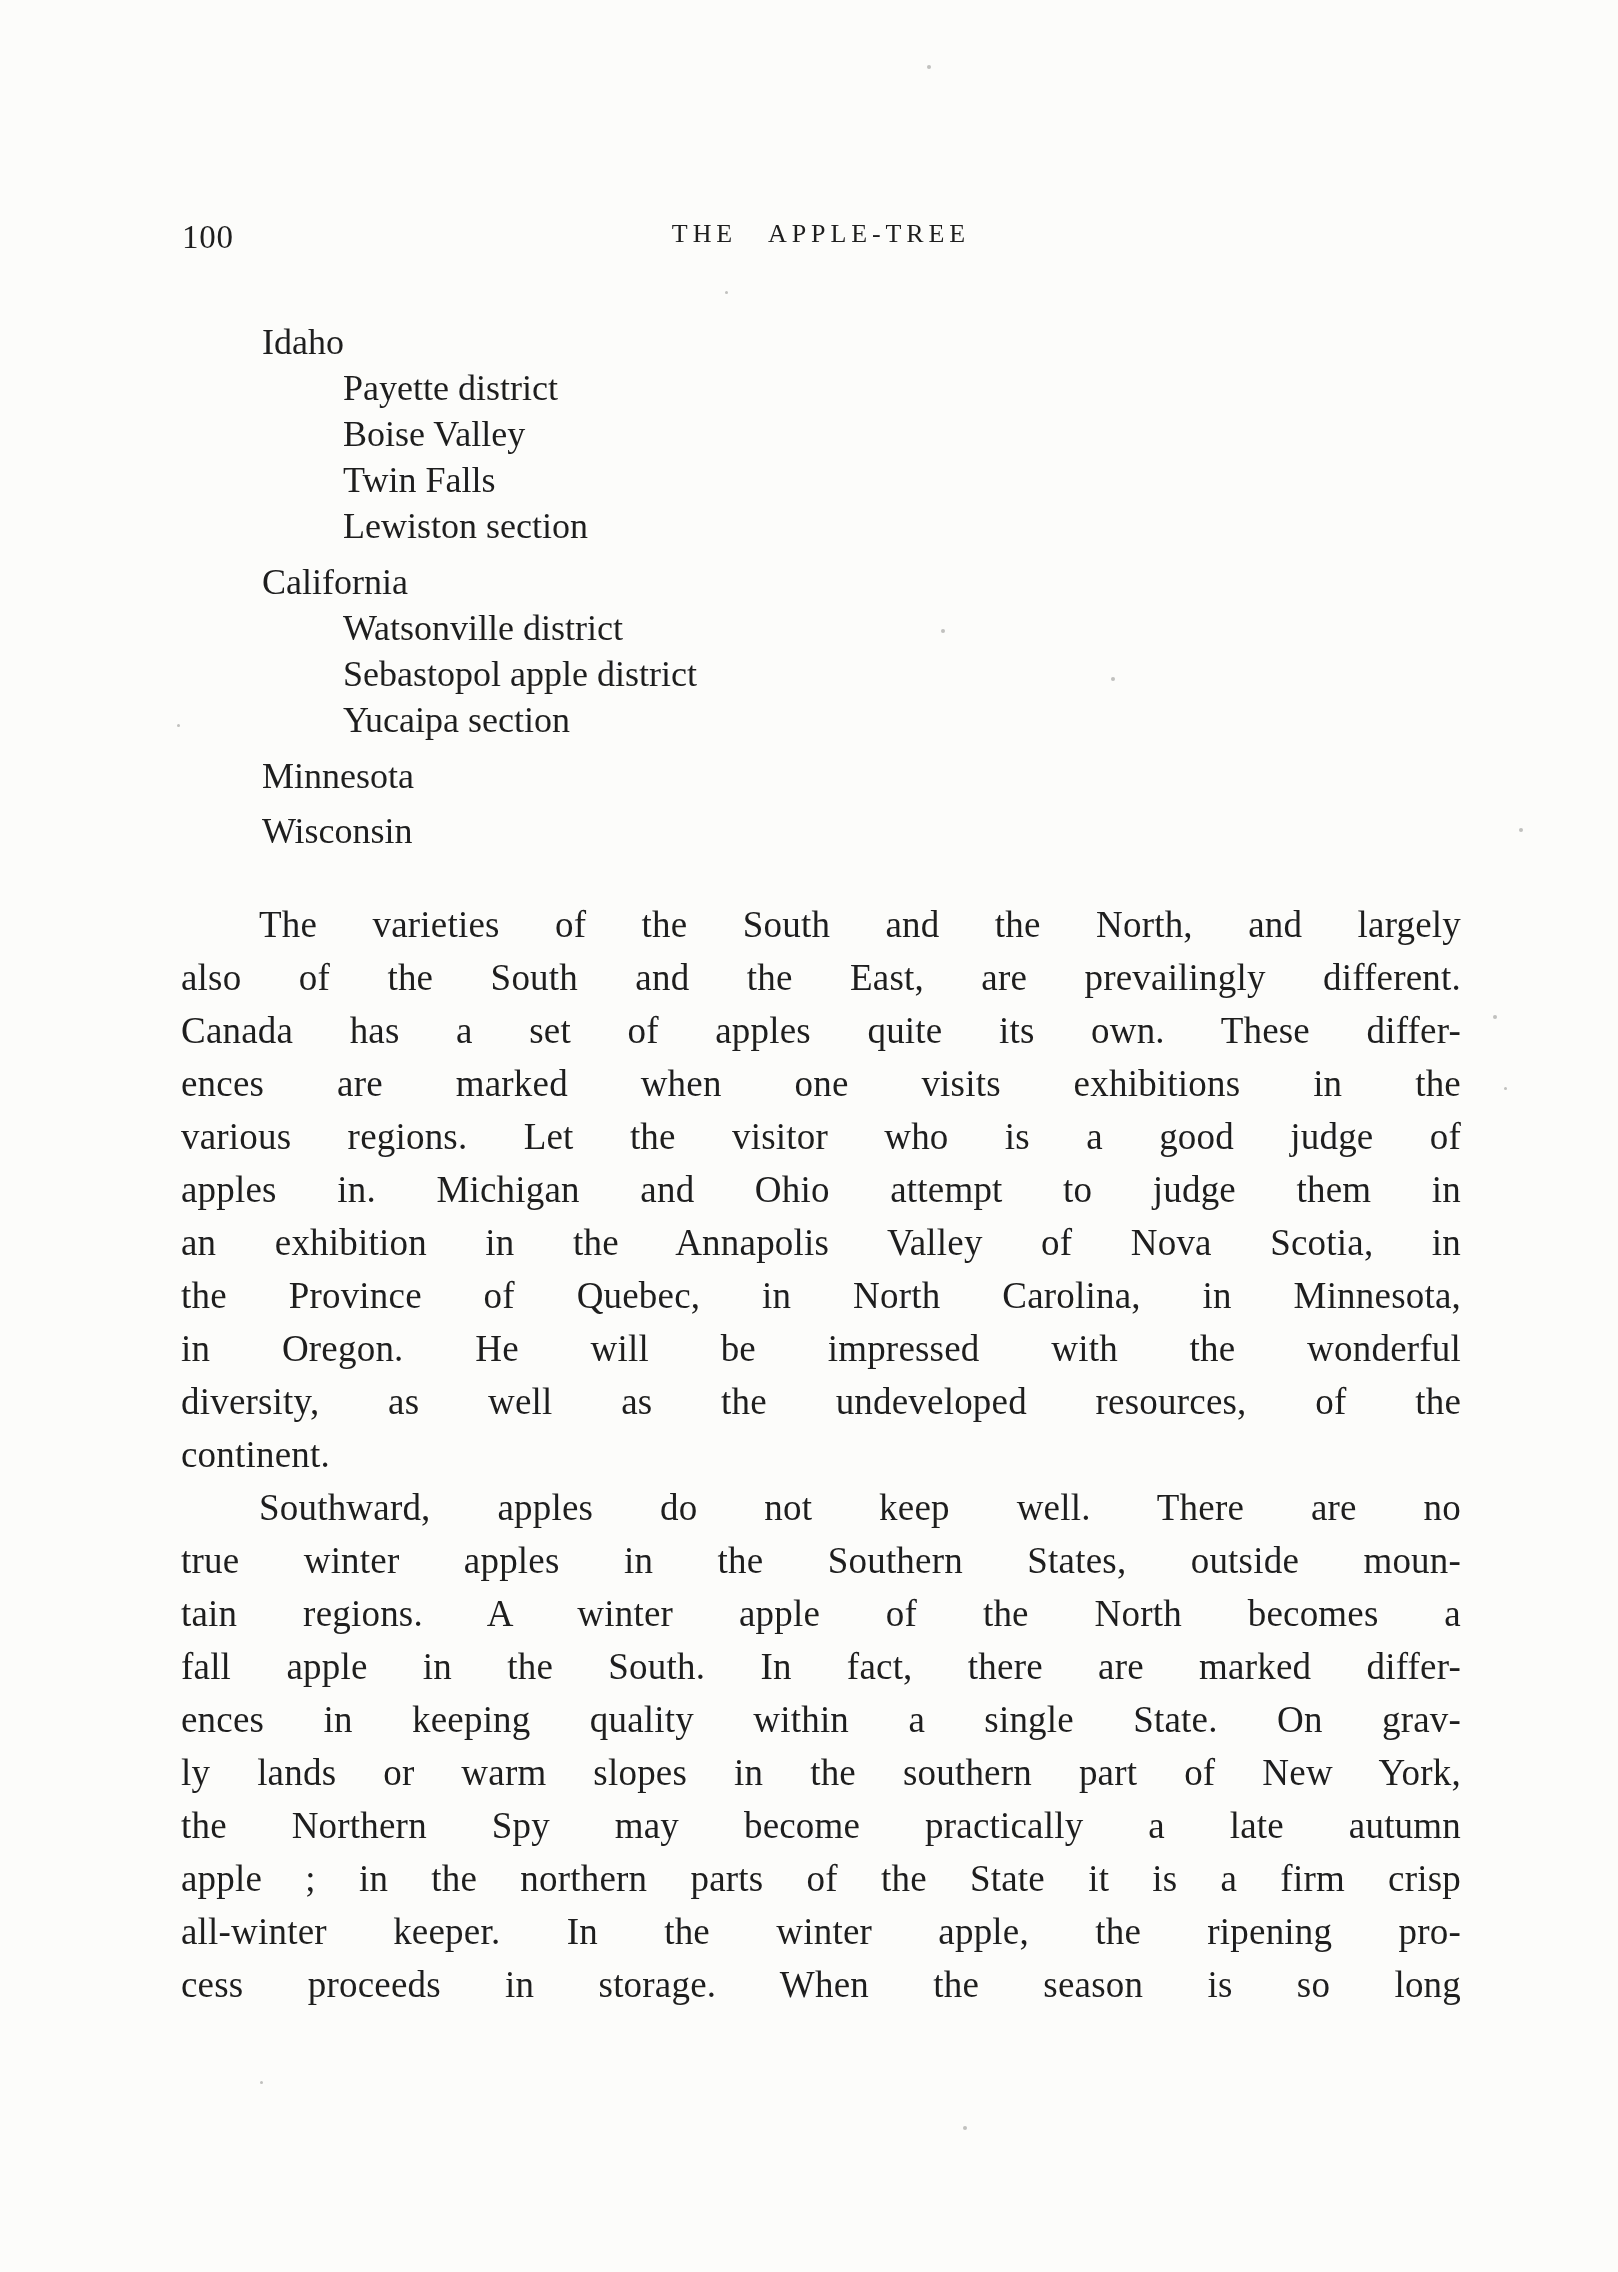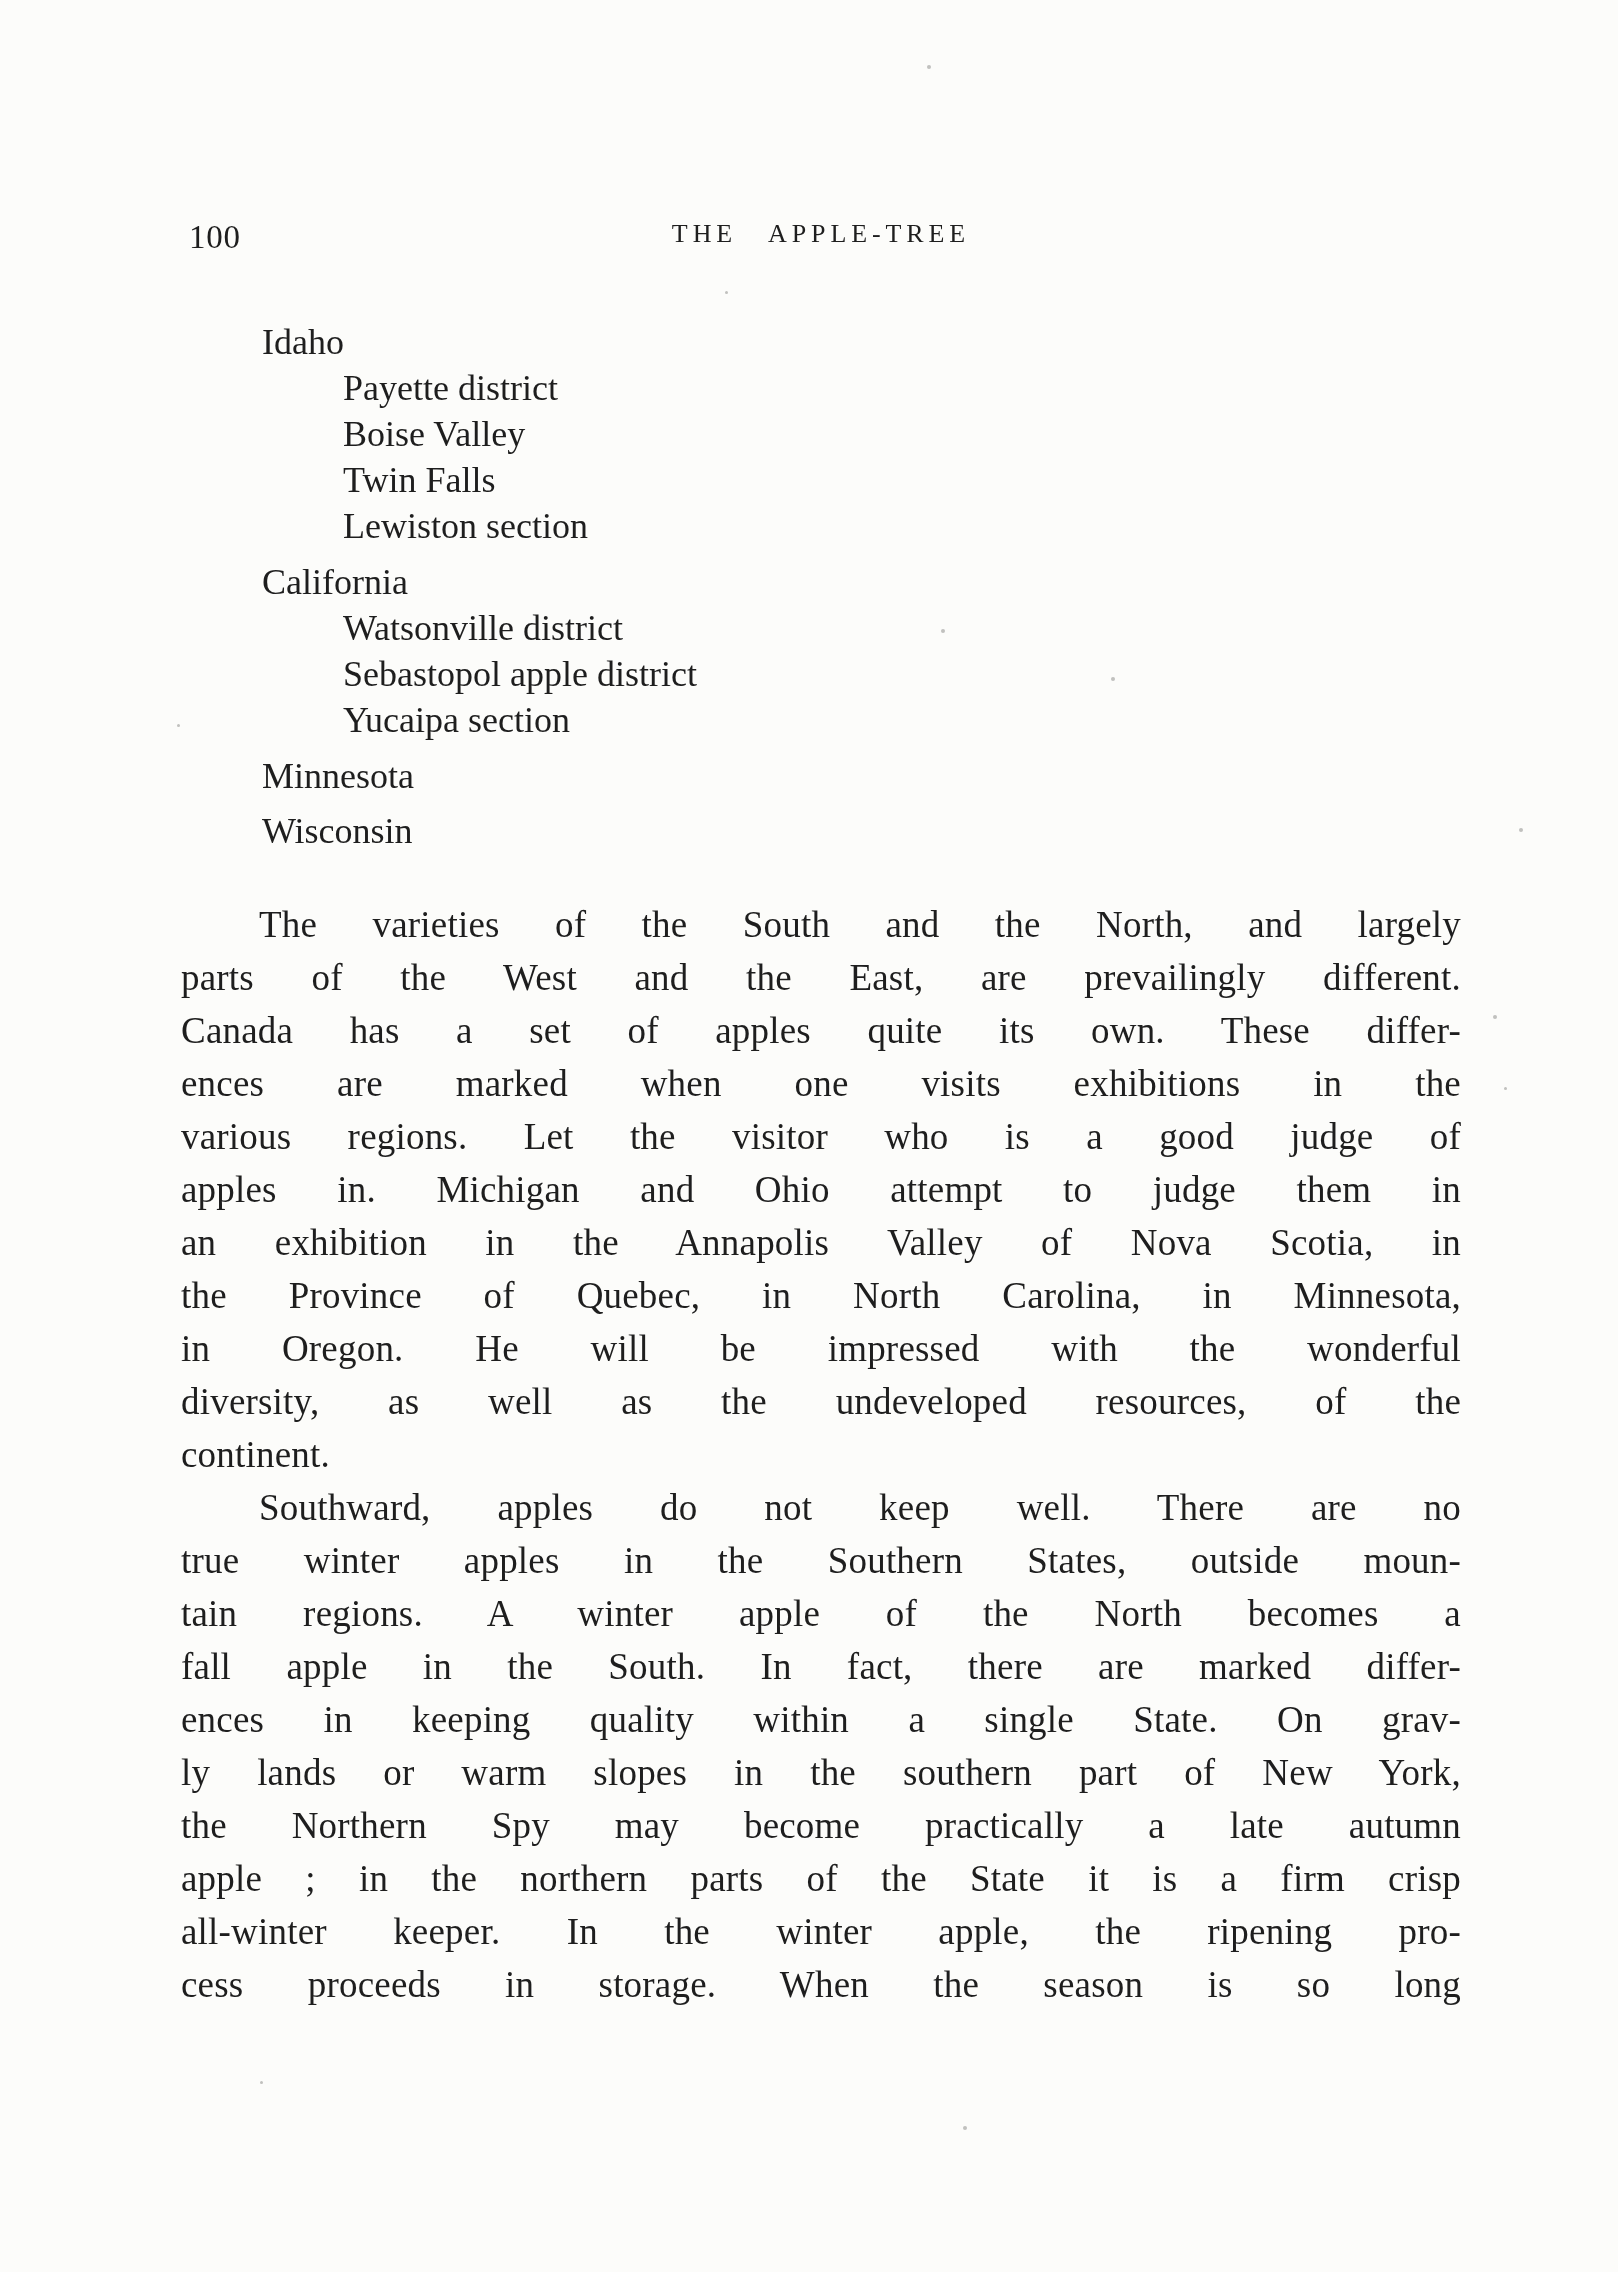--- a/index.html
+++ b/index.html
@@ -21,21 +21,21 @@
   }
   
   .header-row {
     position: relative;
     margin-left: 181px;
     width: 1280px;
     height: 46px;
   }
   .page-number {
     position: absolute;
-    left: 8px;
+    left: 1px;
     top: 0;
     font-size: 33px;
     letter-spacing: 0.8px;
   }
   .running-title {
     display: block;
     text-align: center;
     font-size: 26px;
     letter-spacing: 4.9px;
     word-spacing: 21px;
@@ -97,21 +97,21 @@
       <div class="list-item level-2">Watsonville district</div>
       <div class="list-item level-2">Sebastopol apple district</div>
       <div class="list-item level-2">Yucaipa section</div>
       <div class="list-item level-1">Minnesota</div>
       <div class="list-item level-1">Wisconsin</div>
     </div>
 
   <div class="body-text" id="body-text">
       <div class="paragraph">
         <div class="line first-line">The varieties of the South and the North, and largely</div>
-        <div class="line">parts of the West and the East, are prevailingly different.</div>
+        <div class="line">also of the South and the East, are prevailingly different.</div>
         <div class="line">Canada has a set of apples quite its own.  These differ-</div>
         <div class="line">ences are marked when one visits exhibitions in the</div>
         <div class="line">various regions.  Let the visitor who is a good judge of</div>
         <div class="line">apples in. Michigan and Ohio attempt to judge them in</div>
         <div class="line">an exhibition in the Annapolis Valley of Nova Scotia, in</div>
         <div class="line">the Province of Quebec, in North Carolina, in Minnesota,</div>
         <div class="line">in Oregon.  He will be impressed with the wonderful</div>
         <div class="line">diversity, as well as the undeveloped resources, of the</div>
         <div class="line last-line">continent.</div>
       </div>

